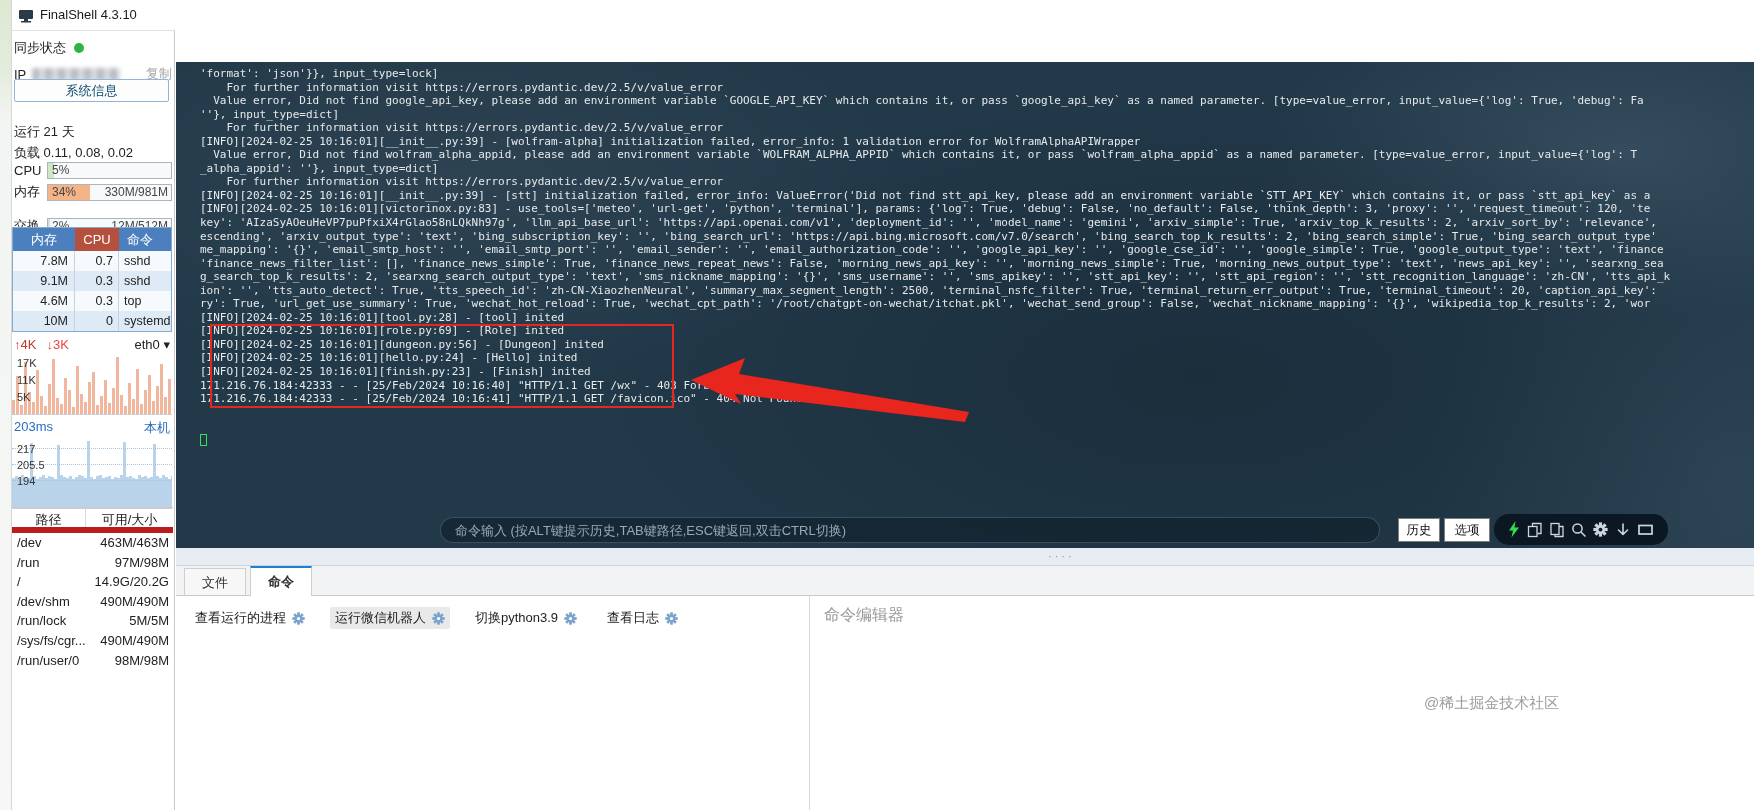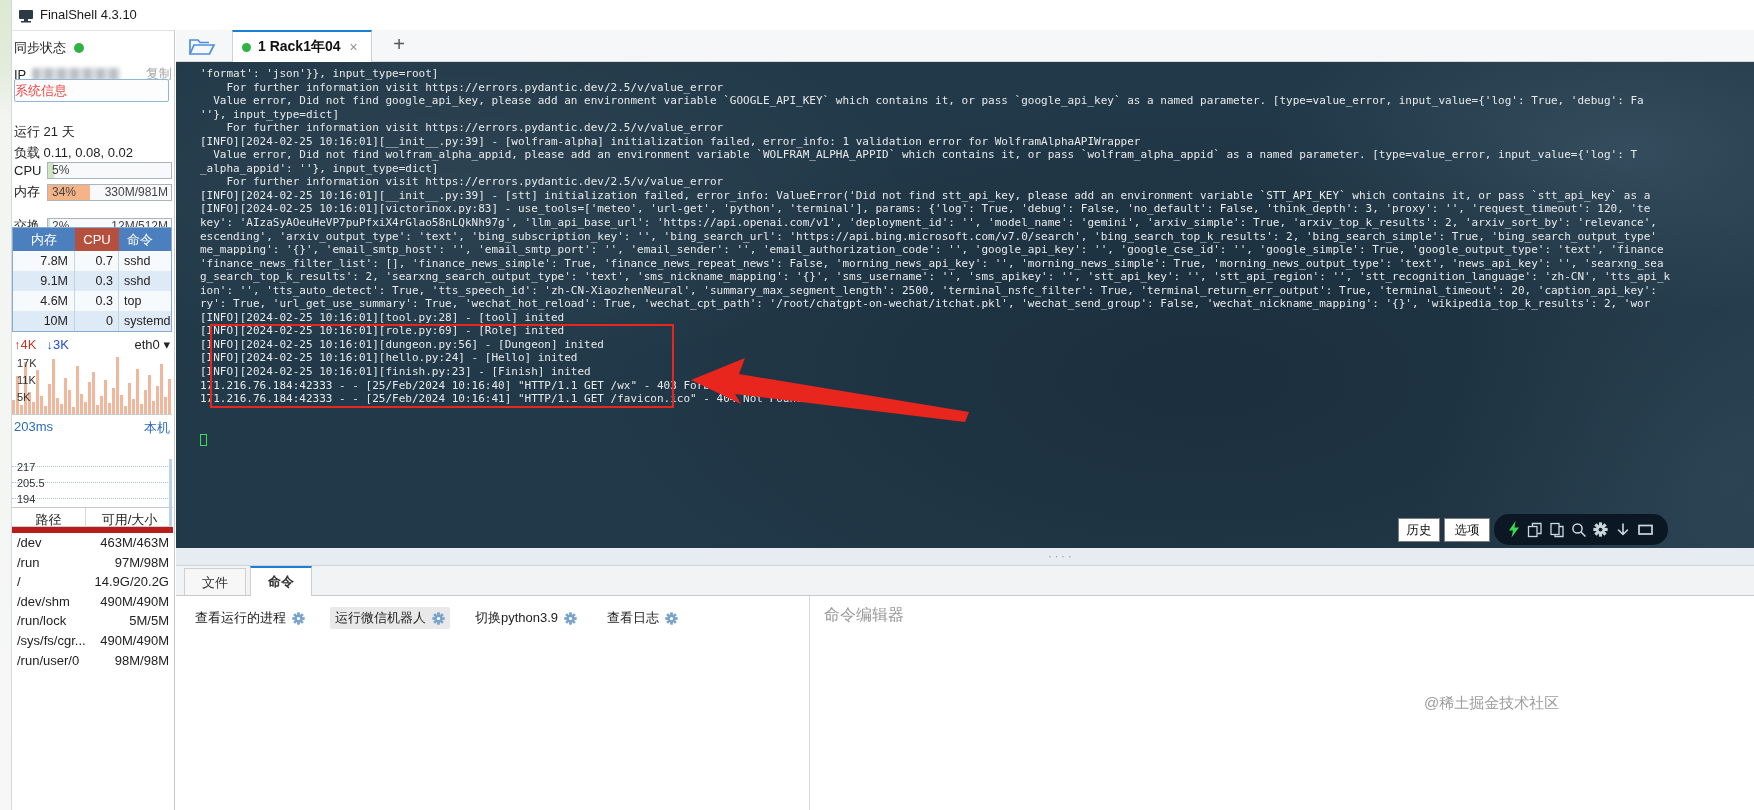--- a/index.html
+++ b/index.html
@@ -24,21 +24,21 @@
 
   
   .sidebar{left:12px;top:30px;width:163px;height:780px;background:#fff;border-right:1px solid #c9c9c9;border-top:1px solid #e2e2e2;font-size:13px;}
   .sync{position:absolute;left:2px;top:8px;display:flex;align-items:center;gap:8px;}
   .dot{width:10px;height:10px;border-radius:50%;background:var(--green-dot);display:inline-block;}
   .iprow{position:absolute;left:2px;top:34px;right:2px;display:flex;align-items:center;gap:6px;}
   .ipblur{width:88px;height:13px;border-radius:2px;filter:blur(2px);
     background:repeating-linear-gradient(90deg,#b9bdc2 0 7px,#d8dbdf 7px 13px);}
   .copy{margin-left:auto;color:#a7a7a7;}
   .sysbtn{position:absolute;left:2px;top:48px;right:5px;height:23px;border:1px solid #8fb6d8;border-radius:2px;
-    background:#fdfdfd;line-height:21px;color:#ef4444;}
+    background:#fdfdfd;text-align:center;line-height:21px;color:#0c4a6e;}
   .uptime{position:absolute;left:2px;top:92px;}
   .load{position:absolute;left:2px;top:113px;}
   .statrow{position:absolute;left:2px;right:2px;height:18px;display:flex;align-items:center;}
   .statrow .lbl{width:33px;}
   .statbar{flex:1;position:relative;height:17px;border:1px solid #a9b6bf;background:#f7f9fa;}
   .statbar .fill{position:absolute;left:0;top:0;bottom:0;}
   .statbar .pct{position:absolute;left:4px;top:0;line-height:15px;font-size:12px;color:#444;}
   .statbar .val{position:absolute;right:3px;top:0;line-height:15px;font-size:12px;color:#444;}
 
   
@@ -50,25 +50,25 @@
   .phead .c2{flex:1;background:var(--header-blue);text-align:left;padding-left:8px;}
   .prow{height:20px;line-height:20px;font-size:12.5px;}
   .prow:nth-child(odd){background:#f6fafd;}
   .prow:nth-child(even){background:#dfeaf7;}
   .prow .c0{width:62px;text-align:right;padding-right:6px;border-right:1px solid #c3d4e6;}
   .prow .c1{width:44px;text-align:right;padding-right:5px;border-right:1px solid #c3d4e6;}
   .prow .c2{flex:1;padding-left:5px;}
 
   
   .netlabels{position:absolute;left:2px;top:306px;right:4px;display:flex;gap:10px;font-size:13px;}
-  .up{color:#c0392b;} .down{color:#1d4ed8;}
+  .up{color:#c0392b;} .down{color:#ef4444;}
   .iface{margin-left:auto;color:#222;}
   .graph{position:absolute;left:0;right:2px;display:flex;align-items:flex-end;overflow:hidden;border-bottom:1px solid #c8d0d6;background:#fff;}
   .netgraph{top:324px;height:60px;gap:1px;}
-  .pinggraph{top:428px;height:68px;flex-direction:column;}
+  .pinggraph{top:410px;height:68px;}
   .netgraph .bar{width:3px;background:var(--net-bar);flex:0 0 auto;}
   .pinggraph .bar{width:3px;background:var(--ping-bar);flex:0 0 auto;}
   .ytick{position:absolute;left:5px;font-size:11px;color:#333;z-index:2;line-height:12px;}
   .gline{position:absolute;left:0;right:0;border-top:1px dotted #a8c4dc;z-index:1;}
   .pinglabels{position:absolute;left:2px;top:388px;right:4px;display:flex;font-size:13px;color:#2a6bbf;}
   .pinglabels .host{margin-left:auto;}
 
   
   .disk{position:absolute;left:0;top:476px;right:1px;font-size:13px;}
   .dhead{display:flex;height:26px;line-height:24px;border-top:1px solid #c9c9c9;border-bottom:6px solid #b91c1c;}
@@ -371,38 +371,24 @@
             <span class="d1">490M/490M</span>
           </div>
           <div class="drow">
             <span class="d0">/run/user/0</span>
             <span class="d1">98M/98M</span>
           </div>
         </div>
     </div>
   </div>
 
-  <div class="abs tabbar">
-    <span class="tabfolder">
-      <svg width="28" height="21" viewBox="0 0 28 21" fill="none" stroke="#4a90d9" stroke-width="1.7">
-          <path d="M2 18V4h8l2 2.5h9"></path>
-          <path d="M2 18l4-9h20l-4.5 9z"></path>
-        </svg>
-    </span>
-    <div class="term-tab">
-      <span class="dot" style="width:9px;height:9px;"></span>
-      <span class="tlabel">1 Rack1年04</span>
-      <span class="close">×</span>
-    </div>
-    <span class="newtab">+</span>
-  </div>
 
   <div class="abs terminal">
     <div class="termlines" id="term-lines">
-        <div class="tline">'format': 'json'}}, input_type=root]</div>
+        <div class="tline">'format': 'json'}}, input_type=lock]</div>
         <div class="tline">    For further information visit https://errors.pydantic.dev/2.5/v/value_error</div>
         <div class="tline">  Value error, Did not find google_api_key, please add an environment variable `GOOGLE_API_KEY` which contains it, or pass `google_api_key` as a named parameter. [type=value_error, input_value={'log': True, 'debug': Fa</div>
         <div class="tline">''}, input_type=dict]</div>
         <div class="tline">    For further information visit https://errors.pydantic.dev/2.5/v/value_error</div>
         <div class="tline">[INFO][2024-02-25 10:16:01][__init__.py:39] - [wolfram-alpha] initialization failed, error_info: 1 validation error for WolframAlphaAPIWrapper</div>
         <div class="tline">  Value error, Did not find wolfram_alpha_appid, please add an environment variable `WOLFRAM_ALPHA_APPID` which contains it, or pass `wolfram_alpha_appid` as a named parameter. [type=value_error, input_value={'log': T</div>
         <div class="tline">_alpha_appid': ''}, input_type=dict]</div>
         <div class="tline">    For further information visit https://errors.pydantic.dev/2.5/v/value_error</div>
         <div class="tline">[INFO][2024-02-25 10:16:01][__init__.py:39] - [stt] initialization failed, error_info: ValueError('Did not find stt_api_key, please add an environment variable `STT_API_KEY` which contains it, or pass `stt_api_key` as a</div>
         <div class="tline">[INFO][2024-02-25 10:16:01][victorinox.py:83] - use_tools=['meteo', 'url-get', 'python', 'terminal'], params: {'log': True, 'debug': False, 'no_default': False, 'think_depth': 3, 'proxy': '', 'request_timeout': 120, 'te</div>
@@ -419,20 +405,21 @@
         <div class="tline">[INFO][2024-02-25 10:16:01][hello.py:24] - [Hello] inited</div>
         <div class="tline">[INFO][2024-02-25 10:16:01][finish.py:23] - [Finish] inited</div>
         <div class="tline">171.216.76.184:42333 - - [25/Feb/2024 10:16:40] "HTTP/1.1 GET /wx" - 403 Forbidden</div>
         <div class="tline">171.216.76.184:42333 - - [25/Feb/2024 10:16:41] "HTTP/1.1 GET /favicon.ico" - 404 Not Found</div>
       </div>
     <span class="cursor"></span>
     <div class="redbox"></div>
     <svg class="arrow" width="300" height="78" viewBox="0 0 300 78">
       <polygon points="10,30 64,8 58,24 288,62 284,72 54,44 60,54" fill="#e8261d"></polygon>
     </svg>
+    <input class="cmdinput" placeholder="命令输入 (按ALT键提示历史,TAB键路径,ESC键返回,双击CTRL切换)" style="">
     <div class="cmdbtn hist">历史</div>
     <div class="cmdbtn opts">选项</div>
     <div class="iconpill">
       <span>
           <svg width="12" height="17" viewBox="0 0 12 17">
             <polygon points="7.5,0 1,9.5 5,9.5 3.5,16.5 11,6.5 6.5,6.5" fill="#38d94d"></polygon>
           </svg>
         </span>
       <span>
           <svg width="16" height="16" viewBox="0 0 16 16" fill="none" stroke="#ccd6dd" stroke-width="1.3">

